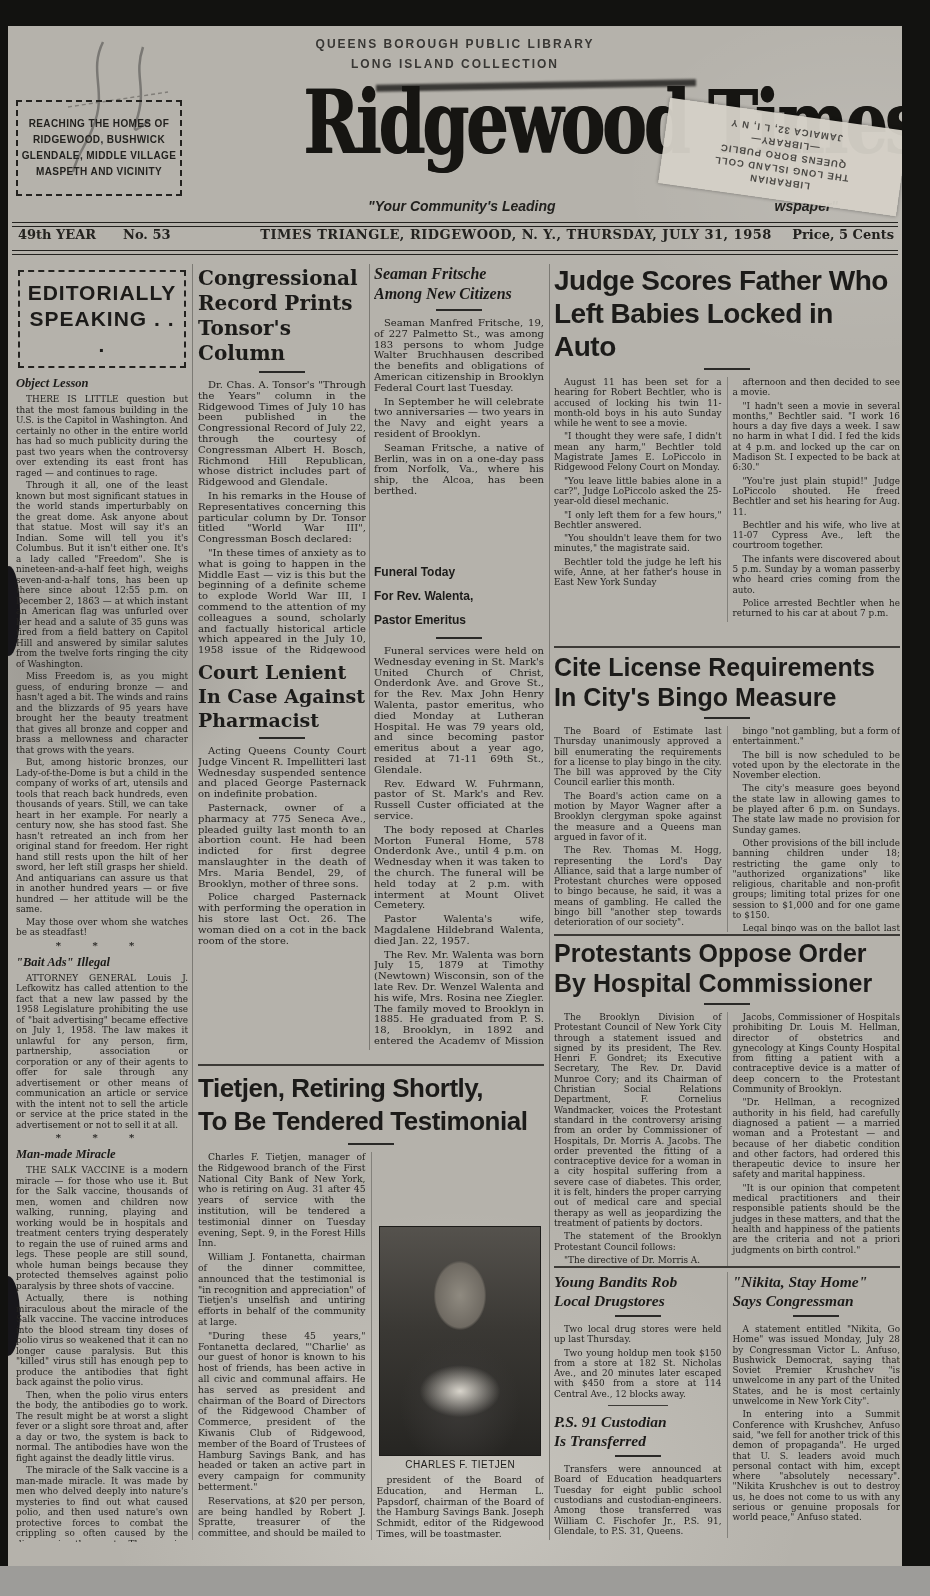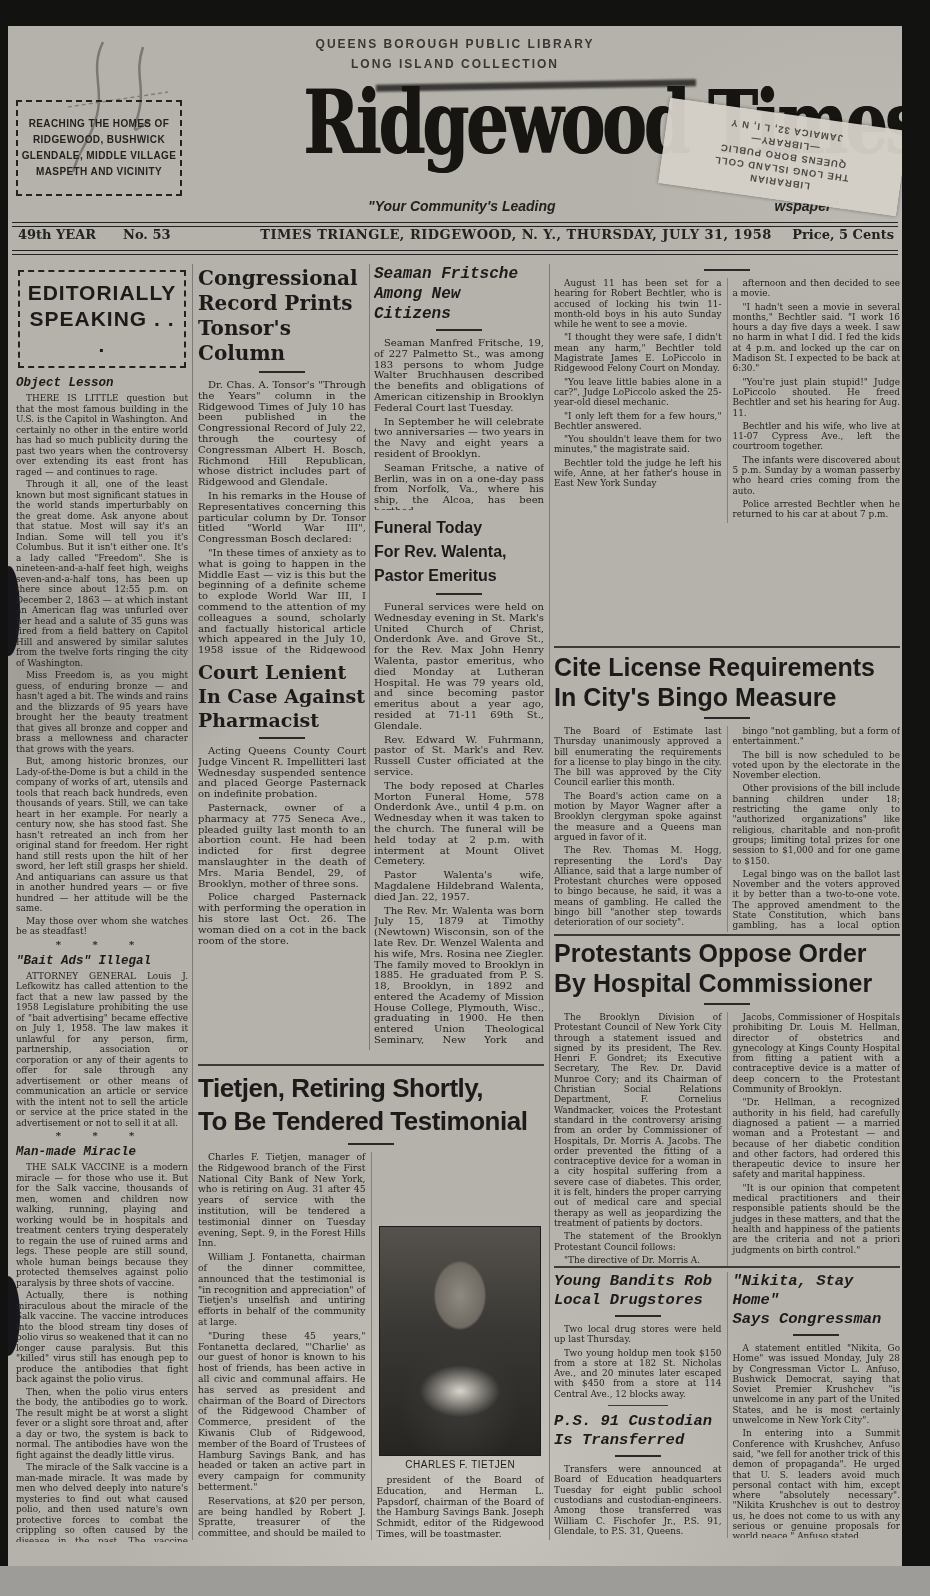--- a/index.html
+++ b/index.html
@@ -52,41 +52,41 @@
   
   .vsep{position:absolute;width:1px;background:#7c7a74;}
   .hline{position:absolute;height:2px;background:#3c3a36;}
 
   
   .art{position:absolute;overflow:hidden;}
   .para{font-family:"DejaVu Serif",serif;font-size:9.5px;line-height:11.6px;text-align:justify;
         text-indent:10px;margin:0 0 3px 0;color:#23221f;}
   .h-sans{font-family:"Liberation Sans",sans-serif;font-weight:bold;color:#1c1b19;margin:0;}
   .h-serif{font-family:"DejaVu Serif",serif;font-weight:bold;color:#1c1b19;margin:0;}
-  .h-ital{font-family:Liberation Mono, monospace;font-weight:bold;font-style:italic;color:#1c1b19;margin:0;}
+  .h-ital{font-family:Liberation Serif, serif;font-weight:bold;font-style:italic;color:#1c1b19;margin:0;}
   .headrule{width:46px;border-top:2px solid #2a2927;margin:5px auto 7px auto;}
   .stars{text-align:center;letter-spacing:14px;font-weight:bold;font-size:10px;margin:2px 0 4px 0;}
 
   
   .col1{left:8px;top:240px;width:172px;height:1276px;}
   .edbox{border:2.5px dashed #23221f;padding:8px 4px;text-align:center;margin:4px 2px 8px 2px;}
   .edbox div{font-family:"Liberation Sans",sans-serif;font-weight:bold;font-size:21px;
              line-height:26px;letter-spacing:1px;color:#1c1b19;}
   .edhead{font-size:12.5px;margin:2px 0 3px 0;}
   .col1 .para{font-size:8.9px;line-height:10.5px;margin-bottom:2px;}
 
   
   .tonsor{left:190px;top:240px;width:168px;height:388px;}
   .tonsor h2{font-size:20px;line-height:25px;}
   .court{left:190px;top:634px;width:168px;height:384px;}
   .court h2{font-size:19px;line-height:24px;}
   .fritsche{left:366px;top:238px;width:170px;height:246px;}
   .fritsche h2{font-size:16px;line-height:20px;}
   .walenta{left:366px;top:490px;width:170px;height:528px;}
-  .walenta h2{font-size:16px;line-height:24px;}
+  .walenta h2{font-size:12px;line-height:24px;margin-top:44px;}
   .tonsor .para,.court .para,.fritsche .para,.walenta .para{font-size:10px;line-height:10.8px;}
 
   
   .judge{left:546px;top:238px;width:346px;height:380px;}
   .judge h2{font-size:28px;line-height:33px;letter-spacing:-.5px;}
   .bingo{left:546px;top:626px;width:346px;height:280px;}
   .bingo h2{font-size:25px;line-height:30px;}
   .protest{left:546px;top:912px;width:346px;height:328px;}
   .protest h2{font-size:25px;line-height:30px;}
   .twocol{display:flex;margin-top:4px;}
@@ -256,20 +256,24 @@
           <p class="para">Rev. Edward W. Fuhrmann, pastor of St. Mark's and Rev. Russell Custer officiated at the service.</p>
           <p class="para">The body reposed at Charles Morton Funeral Home, 578 Onderdonk Ave., until 4 p.m. on Wednesday when it was taken to the church. The funeral will be held today at 2 p.m. with interment at Mount Olivet Cemetery.</p>
           <p class="para">Pastor Walenta's wife, Magdalene Hildebrand Walenta, died Jan. 22, 1957.</p>
           <p class="para">The Rev. Mr. Walenta was born July 15, 1879 at Timothy (Newtown) Wisconsin, son of the late Rev. Dr. Wenzel Walenta and his wife, Mrs. Rosina nee Ziegler. The family moved to Brooklyn in 1885. He graduated from P. S. 18, Brooklyn, in 1892 and entered the Academy of Mission House College, Plymouth, Wisc., graduating in 1900. He then entered Union Theological Seminary, New York and graduated in 1903.</p>
           <p class="para">He was licensed, ordained and installed on June 10, 1903 as assistant pastor of Emanuel Evangelical Reformed Church, Brooklyn. As assistant pastor he assumed charge of a mission field in the Greenpoint section of Brooklyn. He organized St. Luke's Evan-</p>
         </div>
 
     </section>
 
     <section class="art judge">
+      <h2 class="h-sans">
+        <div>Judge Scores Father Who</div>
+        <div>Left Babies Locked in Auto</div>
+      </h2>
       <div class="headrule"></div>
       <div class="twocol">
         <div class="subcol">
             <p class="para">August 11 has been set for a hearing for Robert Bechtler, who is accused of locking his twin 11-month-old boys in his auto Sunday while he went to see a movie.</p>
             <p class="para">"I thought they were safe, I didn't mean any harm," Bechtler told Magistrate James E. LoPiccolo in Ridgewood Felony Court on Monday.</p>
             <p class="para">"You leave little babies alone in a car?", Judge LoPiccolo asked the 25-year-old diesel mechanic.</p>
             <p class="para">"I only left them for a few hours," Bechtler answered.</p>
             <p class="para">"You shouldn't leave them for two minutes," the magistrate said.</p>
             <p class="para">Bechtler told the judge he left his wife, Anne, at her father's house in East New York Sunday</p>
           </div>
@@ -295,20 +299,21 @@
         <div class="subcol">
             <p class="para">The Board of Estimate last Thursday unanimously approved a bill enumerating the requirements for a license to play bingo in the city. The bill was approved by the City Council earlier this month.</p>
             <p class="para">The Board's action came on a motion by Mayor Wagner after a Brooklyn clergyman spoke against the measure and a Queens man argued in favor of it.</p>
             <p class="para">The Rev. Thomas M. Hogg, representing the Lord's Day Alliance, said that a large number of Protestant churches were opposed to bingo because, he said, it was a means of gambling. He called the bingo bill "another step towards deterioration of our society".</p>
             <p class="para">On the other hand, John McLaughlin of Astoria, who campaigned for the passage of the state bingo amendment, called</p>
           </div>
         <div class="vdiv"></div>
         <div class="subcol">
             <p class="para">bingo "not gambling, but a form of entertainment."</p>
             <p class="para">The bill is now scheduled to be voted upon by the electorate in the November election.</p>
+            <p class="para">The city's measure goes beyond the state law in allowing games to be played after 6 p.m. on Sundays. The state law made no provision for Sunday games.</p>
             <p class="para">Other provisions of the bill include banning children under 18; restricting the game only to "authorized organizations" like religious, charitable and non-profit groups; limiting total prizes for one session to $1,000 and for one game to $150.</p>
             <p class="para">Legal bingo was on the ballot last November and the voters approved it by better than a two-to-one vote. The approved amendment to the State Constitution, which bans gambling, has a local option provision.</p>
           </div>
       </div>
     </section>
 
     <section class="art protest">
       <h2 class="h-sans">
         <div>Protestants Oppose Order</div>
         <div>By Hospital Commissioner</div>

